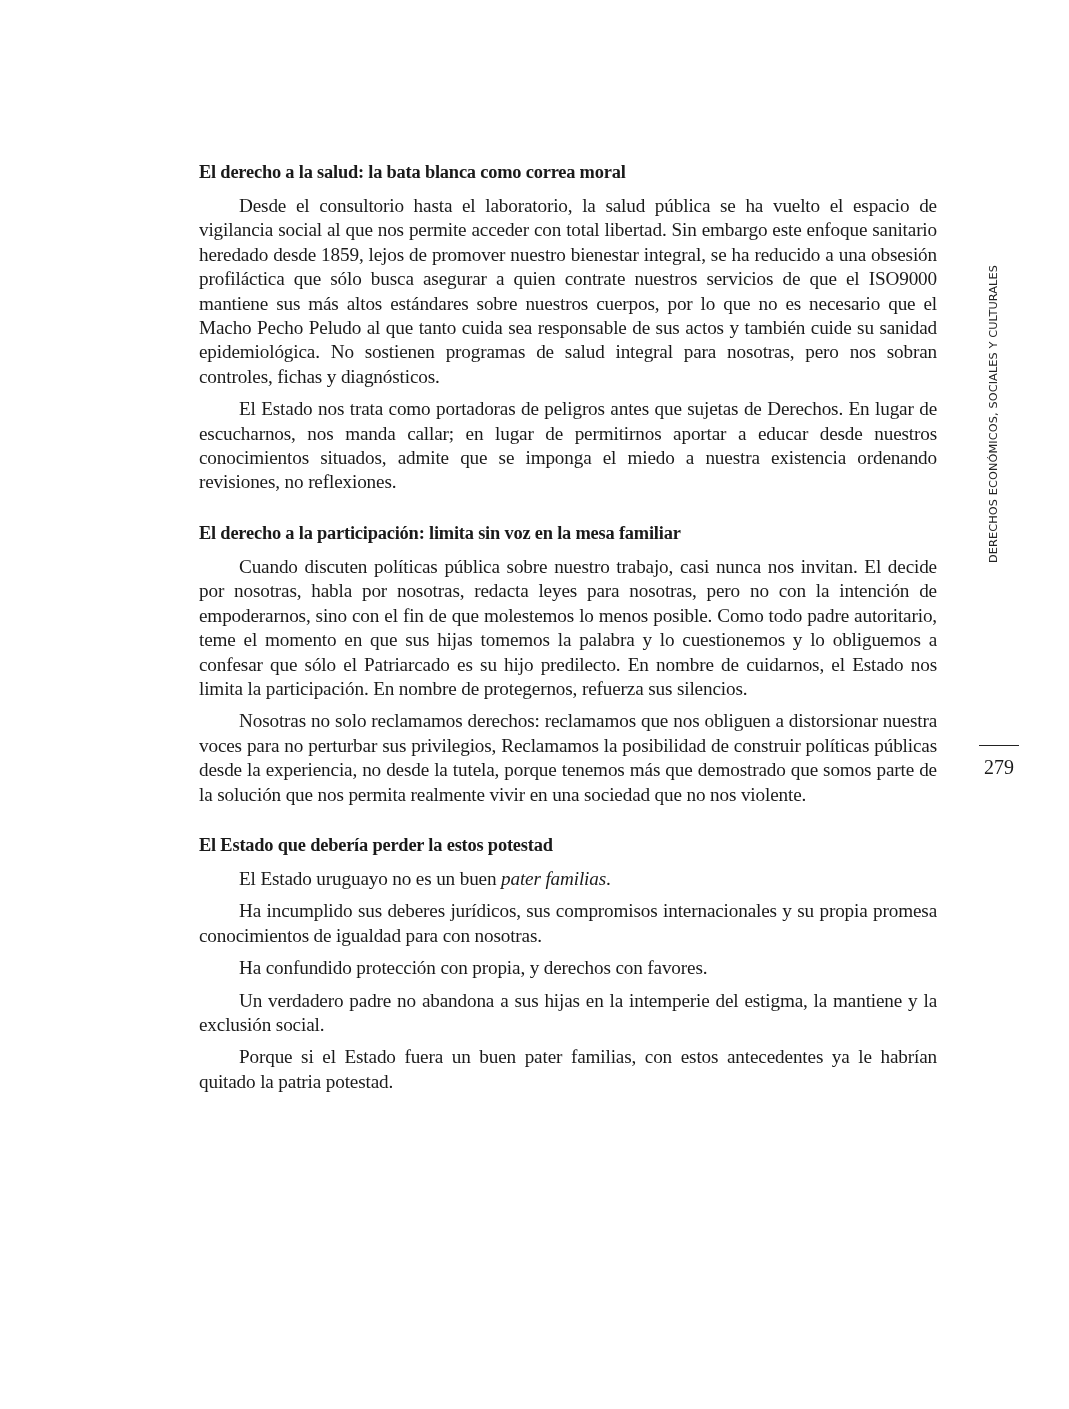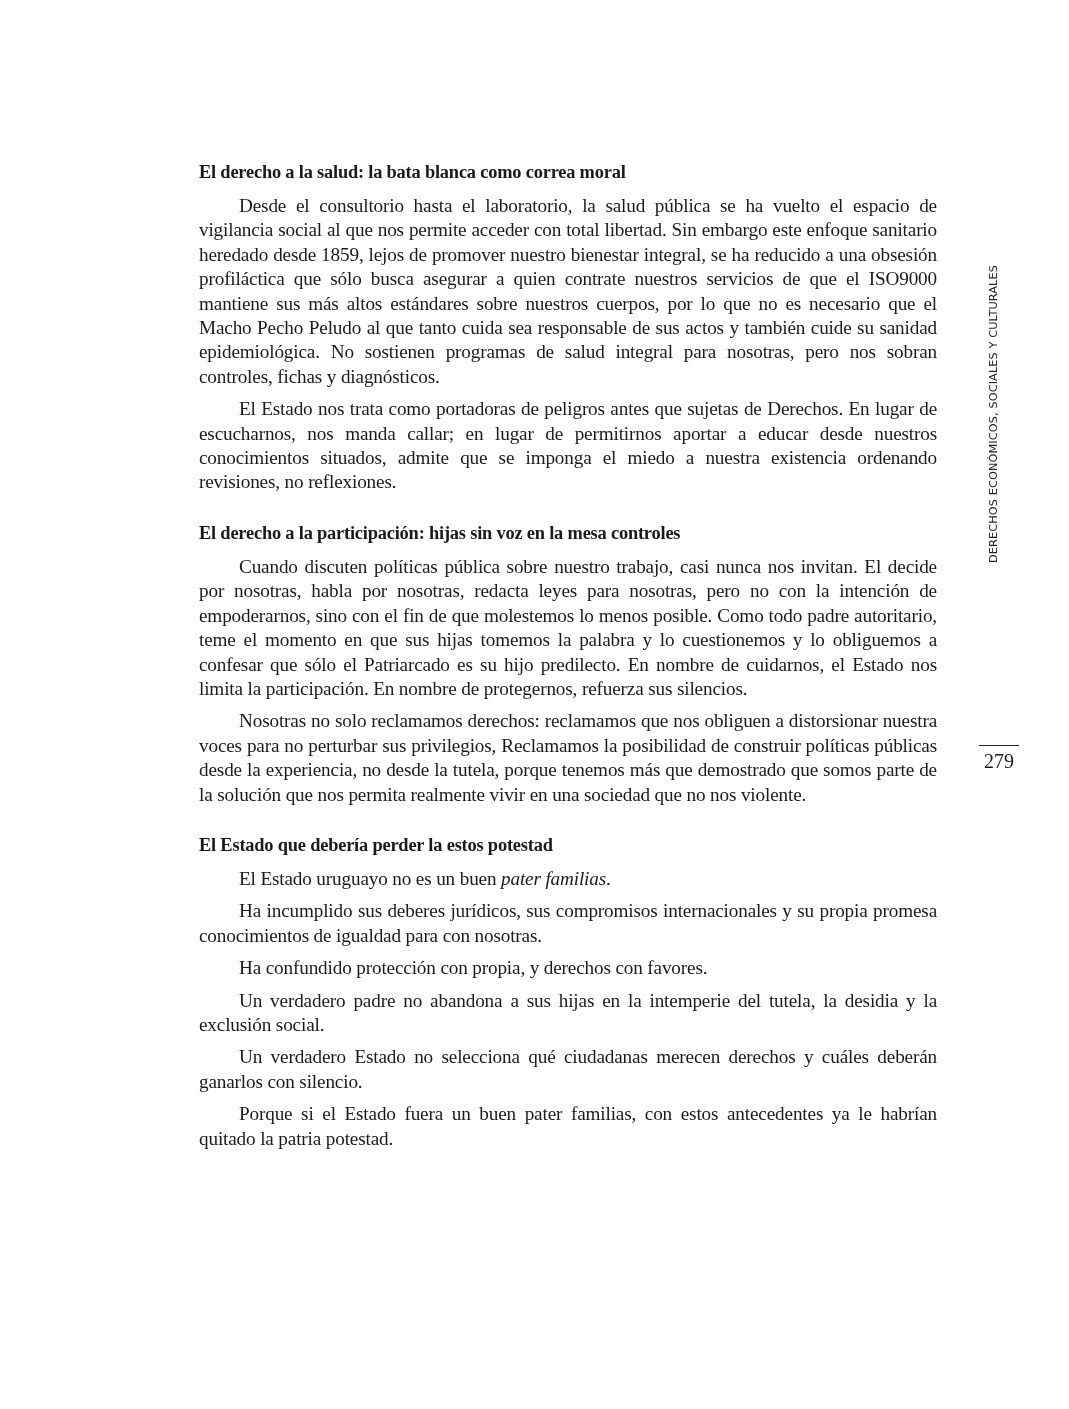--- a/index.html
+++ b/index.html
@@ -24,50 +24,49 @@
   .running-head {
     position: absolute; left: 954px; top: 563px;
     transform-origin: left top; transform: rotate(-90deg);
     font-family: "DejaVu Sans", "Liberation Sans", sans-serif;
     font-size: 11.3px; letter-spacing: 0.1px; white-space: nowrap; color: #222;
   }
   .page-number {
     position: absolute; left: 946px; top: 745px; width: 40px;
     font-family: "Liberation Serif", "DejaVu Serif", serif;
     font-size: 20px; line-height: 24px; text-align: center;
-    border-top: 1.5px solid #222; padding-top: 3px; color: #1a1a1a;
+    border-top: 1.5px solid #222; padding-top: 9px; color: #1a1a1a;
   }
   em { }
 </style>
 </head>
 <body>
 
 <div class="page">
 
   <div class="content">
 
     <section class="section">
       <h2>El derecho a la salud: la bata blanca como correa moral</h2>
       <p>Desde el consultorio hasta el laboratorio, la salud pública se ha vuelto el espacio de vigilancia social al que nos permite acceder con total libertad. Sin embargo este enfoque sanitario heredado desde 1859, lejos de promover nuestro bienestar integral, se ha reducido a una obsesión profiláctica que sólo busca asegurar a quien contrate nuestros servicios de que el ISO9000 mantiene sus más altos estándares sobre nuestros cuerpos, por lo que no es necesario que el Macho Pecho Peludo al que tanto cuida sea responsable de sus actos y también cuide su sanidad epidemiológica. No sostienen programas de salud integral para nosotras, pero nos sobran controles, fichas y diagnósticos.</p>
       <p>El Estado nos trata como portadoras de peligros antes que sujetas de Derechos. En lugar de escucharnos, nos manda callar; en lugar de permitirnos aportar a educar desde nuestros conocimientos situados, admite que se imponga el miedo a nuestra existencia ordenando revisiones, no reflexiones.</p>
     </section>
 
     <section class="section">
-      <h2>El derecho a la participación: hijas sin voz en la mesa controles</h2>
+      <h2>El derecho a la participación: limita sin voz en la mesa familiar</h2>
       <p>Cuando discuten políticas pública sobre nuestro trabajo, casi nunca nos invitan. El decide por nosotras, habla por nosotras, redacta leyes para nosotras, pero no con la intención de empoderarnos, sino con el fin de que molestemos lo menos posible. Como todo padre autoritario, teme el momento en que sus hijas tomemos la palabra y lo cuestionemos y lo obliguemos a confesar que sólo el Patriarcado es su hijo predilecto. En nombre de cuidarnos, el Estado nos limita la participación. En nombre de protegernos, refuerza sus silencios.</p>
       <p>Nosotras no solo reclamamos derechos: reclamamos que nos obliguen a distorsionar nuestra voces para no perturbar sus privilegios, Reclamamos la posibilidad de construir políticas públicas desde la experiencia, no desde la tutela, porque tenemos más que demostrado que somos parte de la solución que nos permita realmente vivir en una sociedad que no nos violente.</p>
     </section>
 
     <section class="section">
       <h2>El Estado que debería perder la estos potestad</h2>
       <p><span>El Estado uruguayo no es un buen </span><em>pater familias</em><span>.</span></p>
       <p>Ha incumplido sus deberes jurídicos, sus compromisos internacionales y su propia promesa conocimientos de igualdad para con nosotras.</p>
       <p>Ha confundido protección con propia, y derechos con favores.</p>
-      <p>Un verdadero padre no abandona a sus hijas en la intemperie del tutela, la desidia y la exclusión social.</p>
-      <p>Un verdadero Estado no selecciona qué ciudadanas merecen derechos y cuáles deberán ganarlos con silencio.</p>
+      <p>Un verdadero padre no abandona a sus hijas en la intemperie del estigma, la mantiene y la exclusión social.</p>
       <p>Porque si el Estado fuera un buen pater familias, con estos antecedentes ya le habrían quitado la patria potestad.</p>
     </section>
 
   </div>
 
   <div class="running-head">DERECHOS ECONÓMICOS, SOCIALES Y CULTURALES</div>
   <div class="page-number">279</div>
 
 </div>
 

